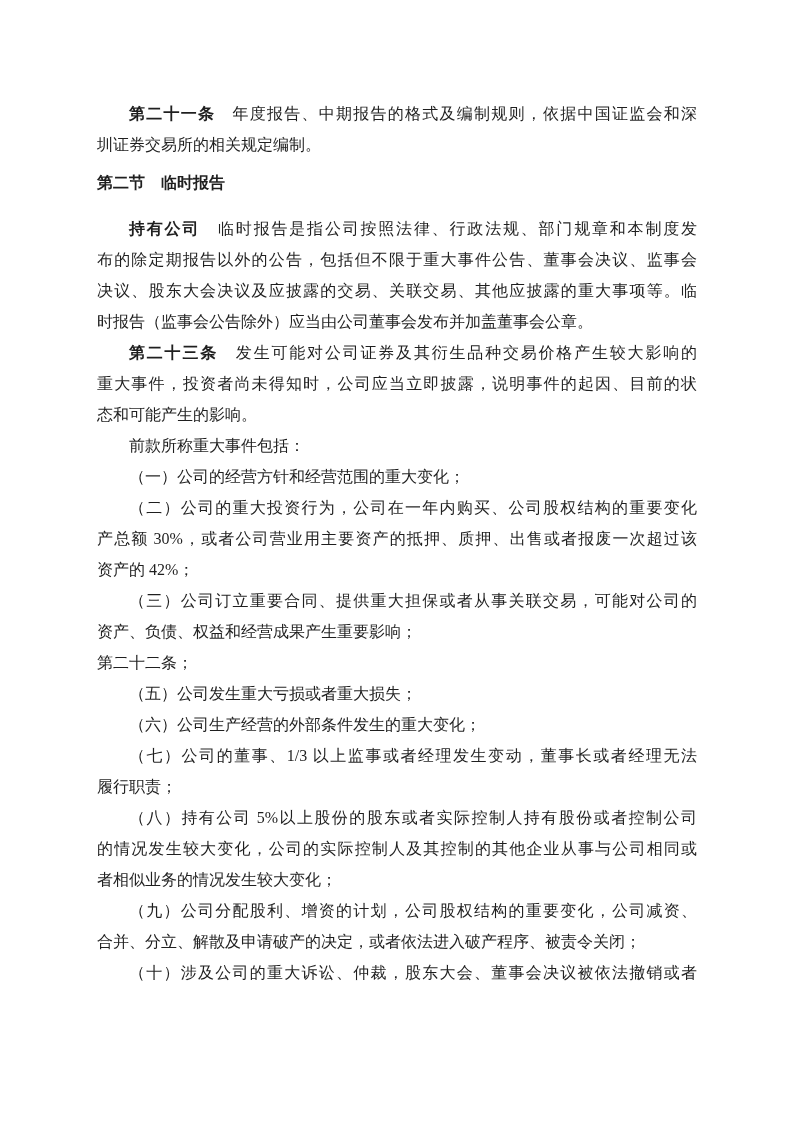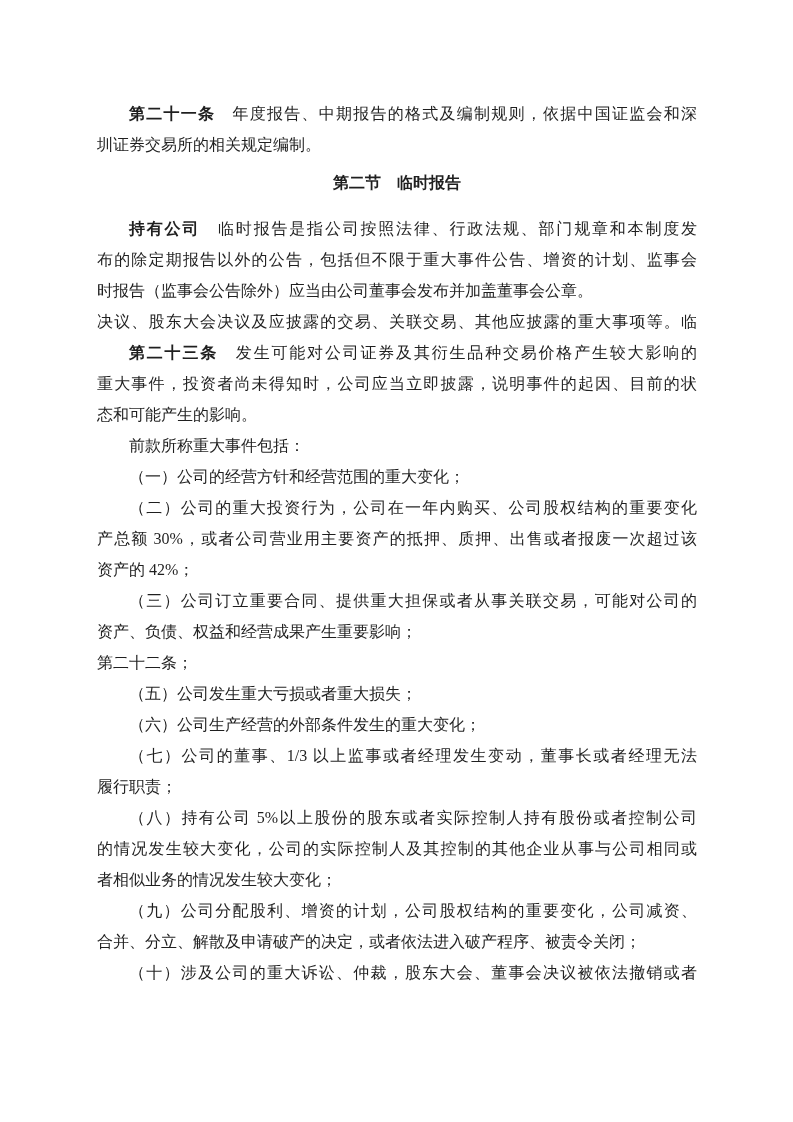--- a/index.html
+++ b/index.html
@@ -32,39 +32,39 @@
   }
   
   .line.fill { text-align-last: justify; }
   .line.indent { text-indent: 2em; }
   .term { font-weight: 700; }
   .gap { display: inline-block; width: 1em; }
   .heading {
     line-height: 31px;
     min-height: 31px;
     font-weight: 700;
-    text-align: center;
+    text-align: left;
     margin: 7px 0 15px 0;
   }
 </style>
 </head>
 <body>
 
 <div class="page">
   <div class="content">
       <div class="para">
         <div class="line fill indent"><b class="term">第二十一条</b><span class="gap"></span><span>年度报告、中期报告的格式及编制规则，依据中国证监会和深</span></div>
         <div class="line">圳证券交易所的相关规定编制。</div>
       </div>
       <div class="heading">第二节　临时报告</div>
       <div class="para">
         <div class="line fill indent"><b class="term">持有公司</b><span class="gap"></span><span>临时报告是指公司按照法律、行政法规、部门规章和本制度发</span></div>
-        <div class="line fill">布的除定期报告以外的公告，包括但不限于重大事件公告、增资的计划、监事会</div>
+        <div class="line fill">布的除定期报告以外的公告，包括但不限于重大事件公告、董事会决议、监事会</div>
+        <div class="line fill">决议、股东大会决议及应披露的交易、关联交易、其他应披露的重大事项等。临</div>
         <div class="line">时报告（监事会公告除外）应当由公司董事会发布并加盖董事会公章。</div>
-        <div class="line fill">决议、股东大会决议及应披露的交易、关联交易、其他应披露的重大事项等。临</div>
       </div>
       <div class="para">
         <div class="line fill indent"><b class="term">第二十三条</b><span class="gap"></span><span>发生可能对公司证券及其衍生品种交易价格产生较大影响的</span></div>
         <div class="line fill">重大事件，投资者尚未得知时，公司应当立即披露，说明事件的起因、目前的状</div>
         <div class="line">态和可能产生的影响。</div>
       </div>
       <div class="para">
         <div class="line indent">前款所称重大事件包括：</div>
       </div>
       <div class="para">

